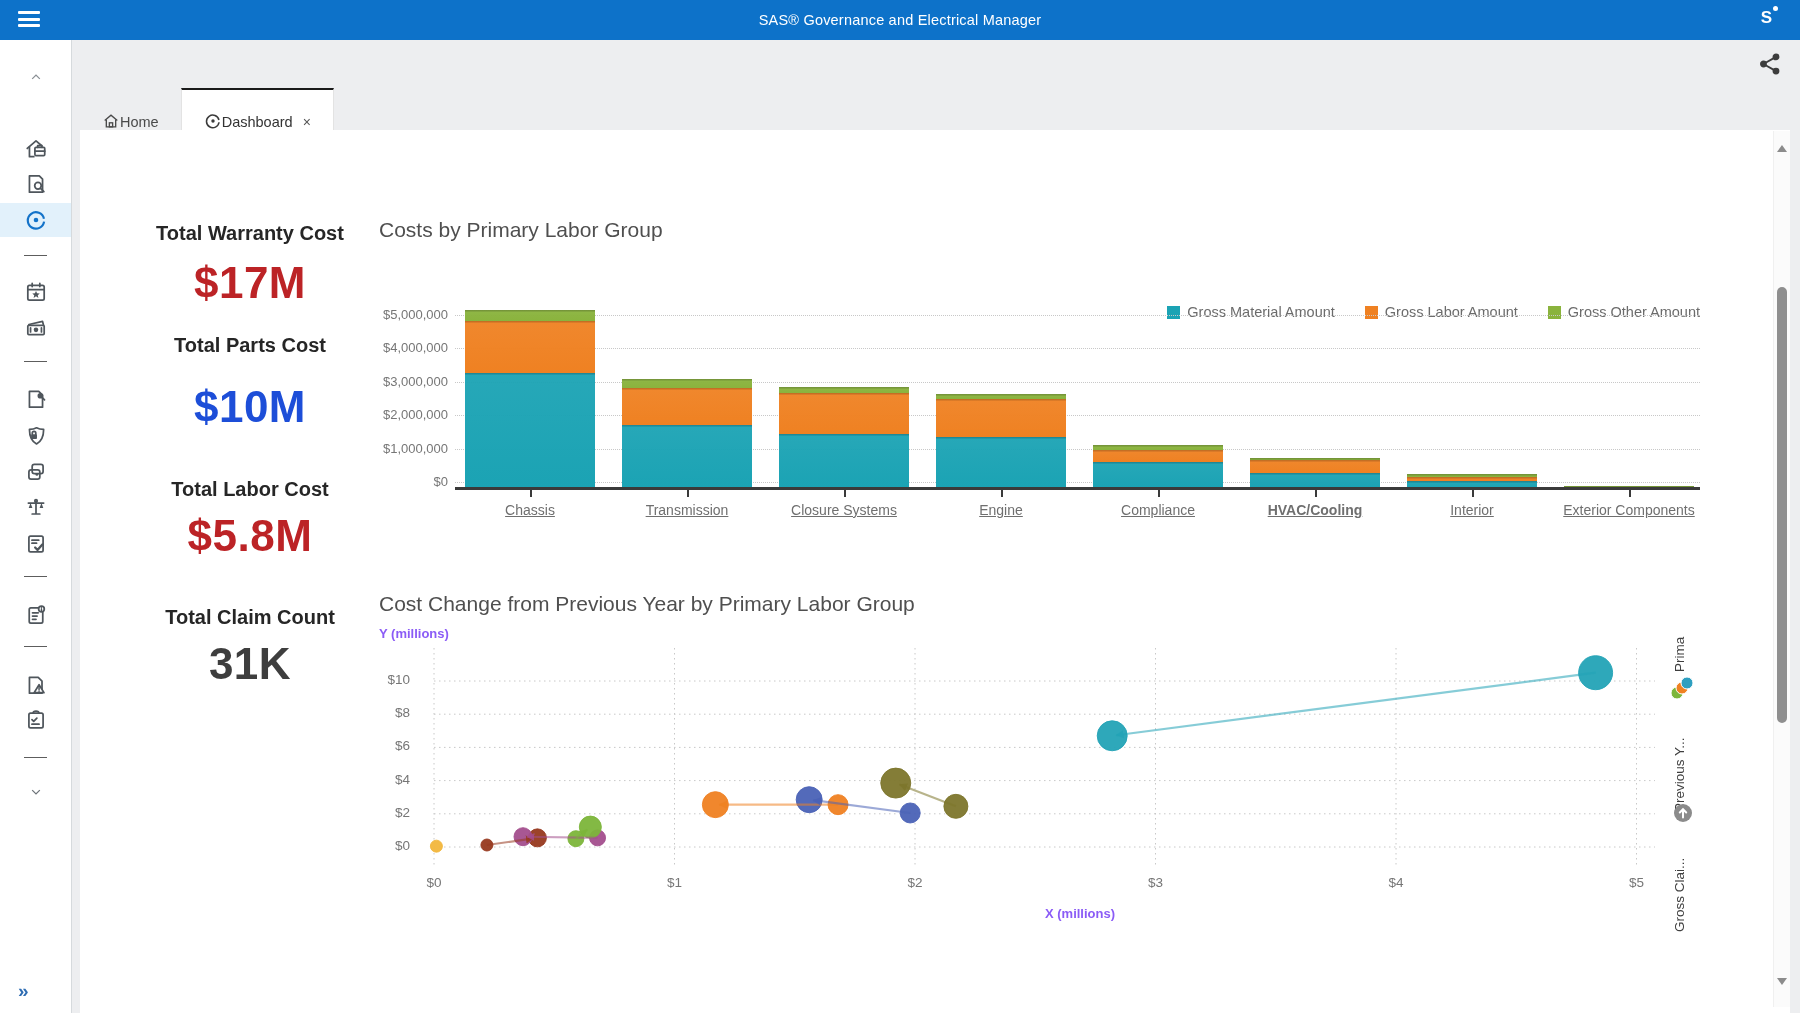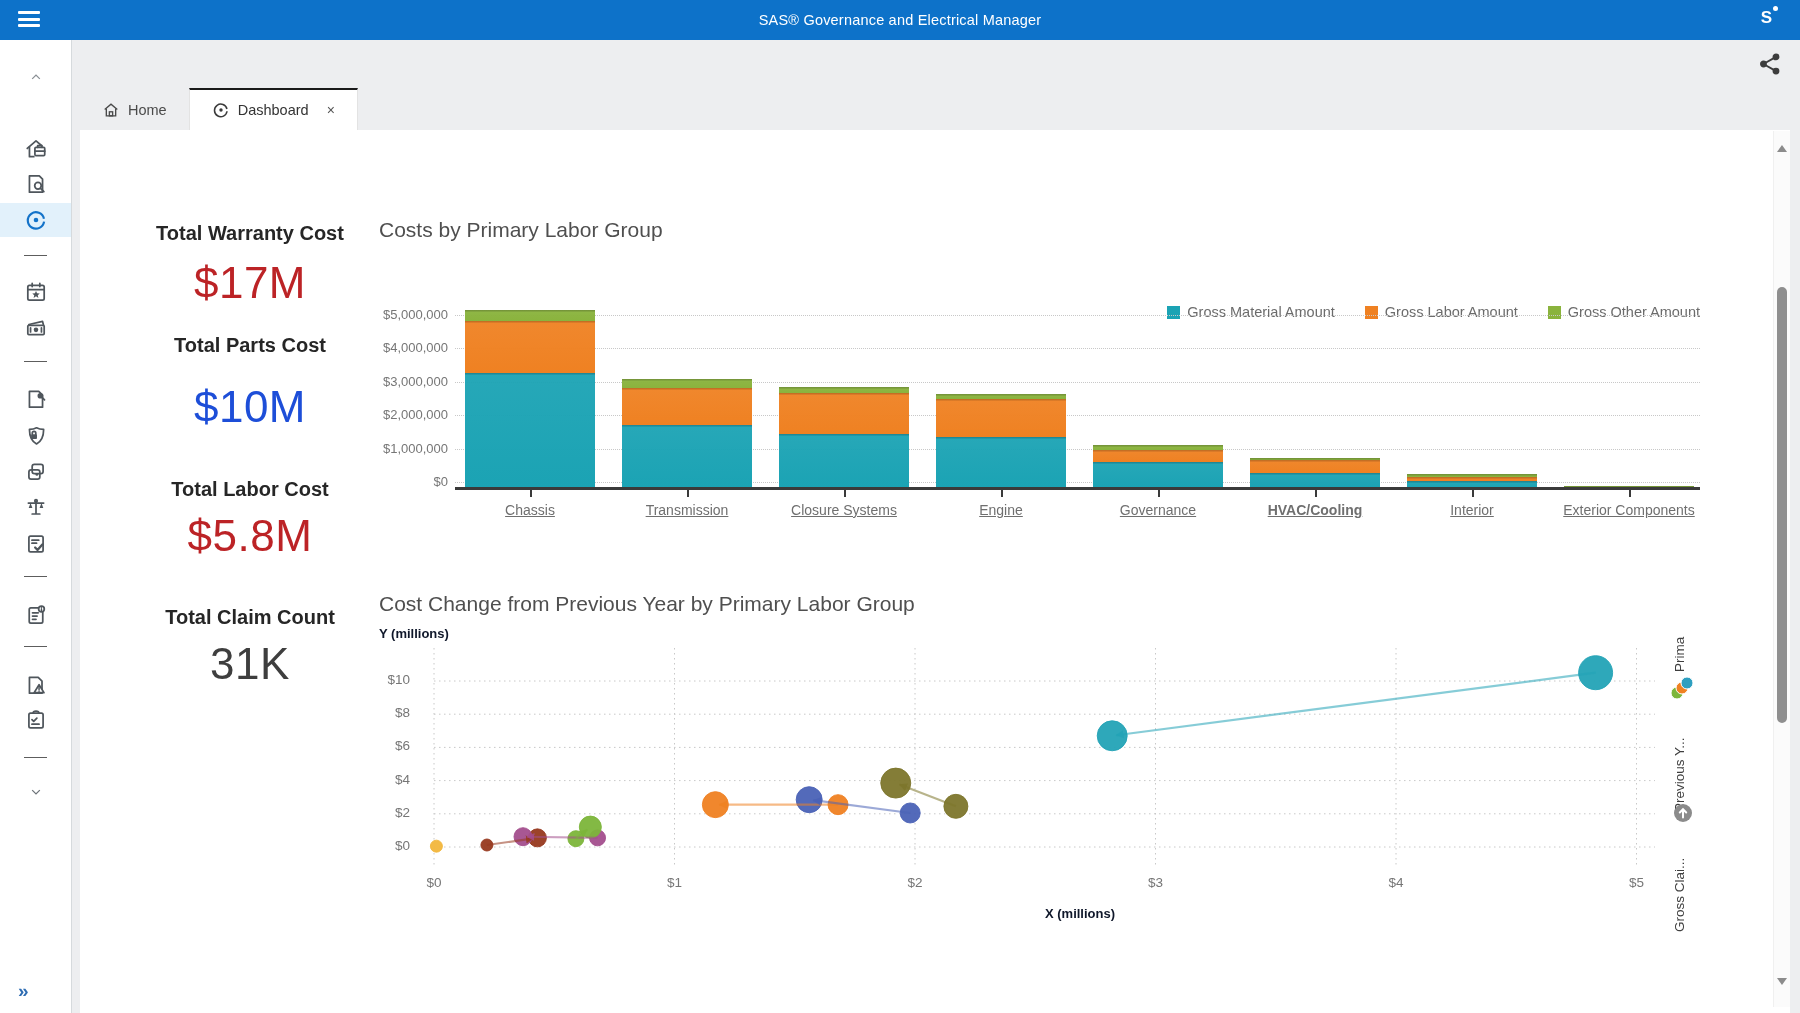--- a/index.html
+++ b/index.html
@@ -16,33 +16,33 @@
   
   #sidebar{position:absolute;left:0;top:40px;width:71px;bottom:0;background:#fff;border-right:1px solid #d6dadd;z-index:20;}
   .sb-item{position:absolute;left:0;width:71px;height:34px;display:flex;align-items:center;justify-content:center;cursor:pointer;}
   .sb-item.active{background:#e2f1fb;}
   .sb-divider{position:absolute;left:24px;width:23px;border-top:1.6px solid #5d5d5d;}
   .sb-item svg{display:block;}
   #expand-btn{position:absolute;left:18px;bottom:14px;color:#2f6db3;font-size:19px;font-weight:bold;
               letter-spacing:-2px;cursor:pointer;line-height:16px;}
   
   #tabbar{position:absolute;left:80px;top:90px;height:40px;display:flex;align-items:flex-end;z-index:25;}
-  .tab{height:40px;display:flex;align-items:center;padding:0 22px;font-size:14.5px;color:#4a4a4a;cursor:pointer;gap:8px;}
+  .tab{height:40px;display:flex;align-items:flex-end;padding:0 22px;font-size:14.5px;color:#4a4a4a;cursor:pointer;}
   .tab.active{background:#fff;border-top:2px solid #1a1a1a;border-left:1px solid #e3e3e3;border-right:1px solid #e3e3e3;color:#333;}
   .tab .close{margin-left:10px;font-size:14px;color:#555;}
   
   #share-btn{position:absolute;left:1758px;top:52px;cursor:pointer;z-index:25;}
   
   #card{position:absolute;left:80px;top:130px;width:1710px;height:890px;background:#fff;z-index:10;}
   
   .kpi-label{position:absolute;left:60px;width:220px;text-align:center;font-size:20px;font-weight:bold;color:#262626;}
-  .kpi-value{position:absolute;left:60px;width:220px;text-align:center;font-size:44px;font-weight:400;letter-spacing:.5px;}
+  .kpi-value{position:absolute;left:60px;width:220px;text-align:center;font-size:44px;font-weight:700;letter-spacing:.5px;}
   
   .chart-title{position:absolute;font-size:21px;color:#4f4f4f;}
-  .axis-title{position:absolute;font-size:13px;font-weight:bold;color:#0f172a;}
+  .axis-title{position:absolute;font-size:13px;font-weight:bold;color:#8b5cf6;}
   
   .grid-h{position:absolute;border-top:1.5px dotted #c8c8c8;height:0;}
   .ytick{position:absolute;width:85px;text-align:right;font-size:13px;color:#767676;}
   .bar-seg{position:absolute;}
   .bar-tick{position:absolute;width:2px;height:7px;background:#3a3a3a;}
   .cat-label{position:absolute;width:170px;text-align:center;font-size:14px;color:#6f6f6f;text-decoration:underline;cursor:pointer;}
   #bar-axis{position:absolute;left:375px;top:357px;width:1245px;height:2.5px;background:#3a3a3a;}
   #bar-legend{position:absolute;left:375px;top:130px;width:1245px;display:flex;justify-content:flex-end;gap:30px;margin-top:44px;}
   .leg-item{display:flex;align-items:center;gap:7px;font-size:14.5px;color:#6b6b6b;}
   .leg-swatch{width:13px;height:13px;}
@@ -304,21 +304,21 @@
       <div class="cat-label" style="left: 679px; top: 372px;">Closure Systems</div>
       <div class="bar-seg" style="left: 856px; top: 306.898px; width: 130px; height: 51.102px; background: linear-gradient(rgba(27, 163, 180, 0.95), rgb(27, 163, 180)); box-shadow: rgba(0, 0, 0, 0.18) 0px 1.5px 0px inset;"></div>
       <div class="bar-seg" style="left: 856px; top: 268.822px; width: 130px; height: 38.076px; background: linear-gradient(rgba(239, 129, 34, 0.95), rgb(239, 129, 34)); box-shadow: rgba(0, 0, 0, 0.18) 0px 1.5px 0px inset;"></div>
       <div class="bar-seg" style="left: 856px; top: 264.146px; width: 130px; height: 4.676px; background: linear-gradient(rgba(138, 179, 61, 0.95), rgb(138, 179, 61)); box-shadow: rgba(0, 0, 0, 0.18) 0px 1.5px 0px inset;"></div>
       <div class="bar-tick" style="left: 921px; top: 360px;"></div>
       <div class="cat-label" style="left: 836px; top: 372px;">Engine</div>
       <div class="bar-seg" style="left: 1013px; top: 331.948px; width: 130px; height: 26.052px; background: linear-gradient(rgba(27, 163, 180, 0.95), rgb(27, 163, 180)); box-shadow: rgba(0, 0, 0, 0.18) 0px 1.5px 0px inset;"></div>
       <div class="bar-seg" style="left: 1013px; top: 319.59px; width: 130px; height: 12.358px; background: linear-gradient(rgba(239, 129, 34, 0.95), rgb(239, 129, 34)); box-shadow: rgba(0, 0, 0, 0.18) 0px 1.5px 0px inset;"></div>
       <div class="bar-seg" style="left: 1013px; top: 315.248px; width: 130px; height: 4.342px; background: linear-gradient(rgba(138, 179, 61, 0.95), rgb(138, 179, 61)); box-shadow: rgba(0, 0, 0, 0.18) 0px 1.5px 0px inset;"></div>
       <div class="bar-tick" style="left: 1078px; top: 360px;"></div>
-      <div class="cat-label" style="left: 993px; top: 372px;">Governance</div>
+      <div class="cat-label" style="left: 993px; top: 372px;">Compliance</div>
       <div class="bar-seg" style="left: 1170px; top: 342.97px; width: 130px; height: 15.03px; background: linear-gradient(rgba(27, 163, 180, 0.95), rgb(27, 163, 180)); box-shadow: rgba(0, 0, 0, 0.18) 0px 1.5px 0px inset;"></div>
       <div class="bar-seg" style="left: 1170px; top: 330.278px; width: 130px; height: 12.692px; background: linear-gradient(rgba(239, 129, 34, 0.95), rgb(239, 129, 34)); box-shadow: rgba(0, 0, 0, 0.18) 0px 1.5px 0px inset;"></div>
       <div class="bar-seg" style="left: 1170px; top: 328.274px; width: 130px; height: 2.004px; background: linear-gradient(rgba(138, 179, 61, 0.95), rgb(138, 179, 61)); box-shadow: rgba(0, 0, 0, 0.18) 0px 1.5px 0px inset;"></div>
       <div class="bar-tick" style="left: 1235px; top: 360px;"></div>
       <div class="cat-label" style="left: 1150px; top: 372px; font-weight: bold;">HVAC/Cooling</div>
       <div class="bar-seg" style="left: 1327px; top: 351.32px; width: 130px; height: 6.68px; background: linear-gradient(rgba(27, 163, 180, 0.95), rgb(27, 163, 180)); box-shadow: rgba(0, 0, 0, 0.18) 0px 1.5px 0px inset;"></div>
       <div class="bar-seg" style="left: 1327px; top: 346.978px; width: 130px; height: 4.342px; background: linear-gradient(rgba(239, 129, 34, 0.95), rgb(239, 129, 34)); box-shadow: rgba(0, 0, 0, 0.18) 0px 1.5px 0px inset;"></div>
       <div class="bar-seg" style="left: 1327px; top: 343.638px; width: 130px; height: 3.34px; background: linear-gradient(rgba(138, 179, 61, 0.95), rgb(138, 179, 61)); box-shadow: rgba(0, 0, 0, 0.18) 0px 1.5px 0px inset;"></div>
       <div class="bar-tick" style="left: 1392px; top: 360px;"></div>
       <div class="cat-label" style="left: 1307px; top: 372px;">Interior</div>

